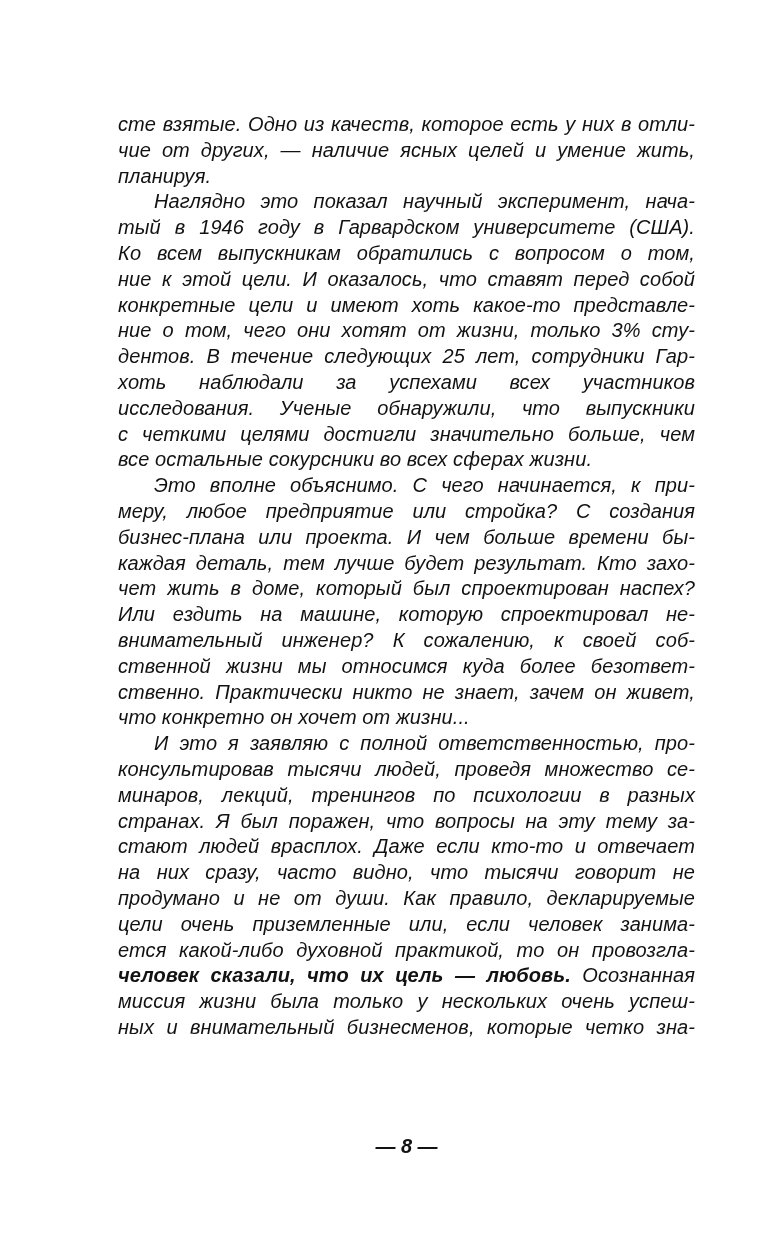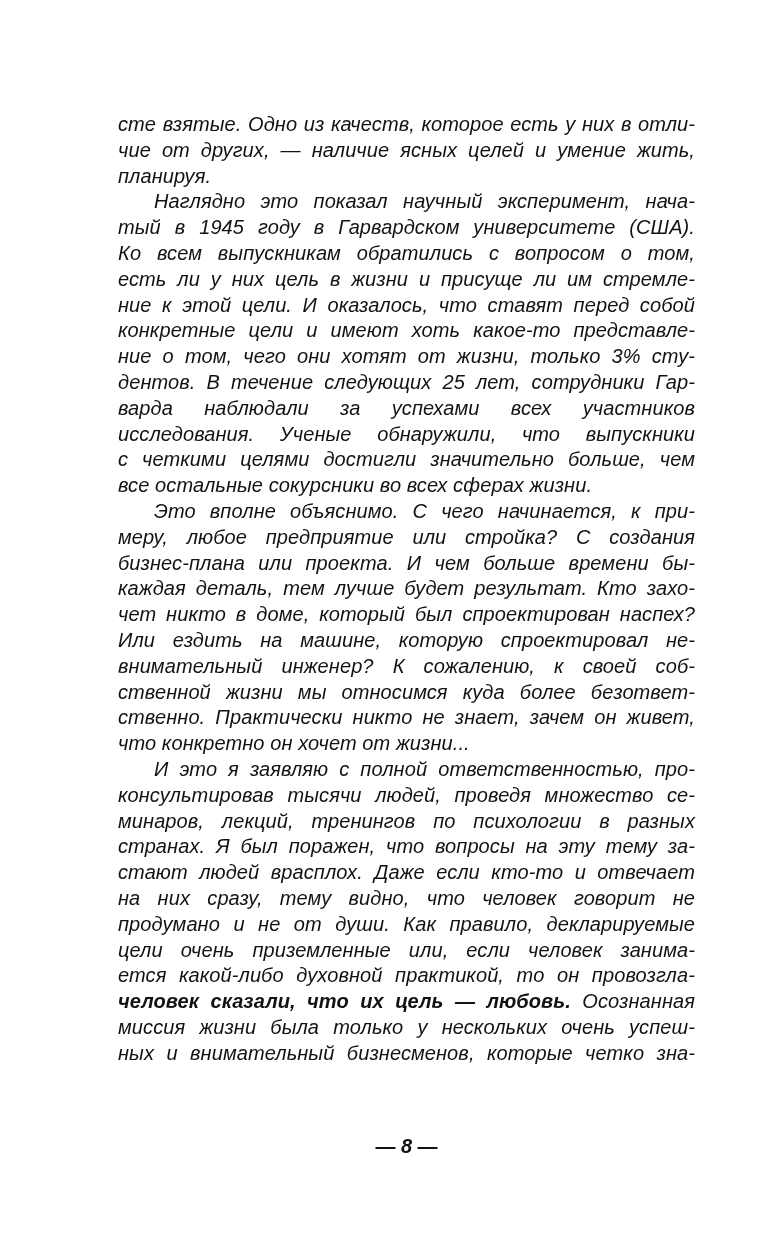--- a/index.html
+++ b/index.html
@@ -60,51 +60,50 @@
 
 <div class="page">
   <div class="text-block" id="text-block">
       <div class="paragraph">
         <div class="line"><span>сте взятые. Одно из качеств, которое есть у них в отли-</span></div>
         <div class="line"><span>чие от других, — наличие ясных целей и умение жить,</span></div>
         <div class="line last"><span>планируя.</span></div>
       </div>
       <div class="paragraph">
         <div class="line indent"><span>Наглядно это показал научный эксперимент, нача-</span></div>
-        <div class="line"><span>тый в 1945 году в Гарвардском университете (США).</span></div>
+        <div class="line"><span>тый в 1946 году в Гарвардском университете (США).</span></div>
         <div class="line"><span>Ко всем выпускникам обратились с вопросом о том,</span></div>
-        <div class="line"><span>есть ли у них цель в жизни и присуще ли им стремле-</span></div>
         <div class="line"><span>ние к этой цели. И оказалось, что ставят перед собой</span></div>
         <div class="line"><span>конкретные цели и имеют хоть какое-то представле-</span></div>
         <div class="line"><span>ние о том, чего они хотят от жизни, только 3% сту-</span></div>
         <div class="line"><span>дентов. В течение следующих 25 лет, сотрудники Гар-</span></div>
-        <div class="line"><span>варда наблюдали за успехами всех участников</span></div>
+        <div class="line"><span>хоть наблюдали за успехами всех участников</span></div>
         <div class="line"><span>исследования. Ученые обнаружили, что выпускники</span></div>
         <div class="line"><span>с четкими целями достигли значительно больше, чем</span></div>
         <div class="line last"><span>все остальные сокурсники во всех сферах жизни.</span></div>
       </div>
       <div class="paragraph">
         <div class="line indent"><span>Это вполне объяснимо. С чего начинается, к при-</span></div>
         <div class="line"><span>меру, любое предприятие или стройка? С создания</span></div>
         <div class="line"><span>бизнес-плана или проекта. И чем больше времени бы-</span></div>
         <div class="line"><span>каждая деталь, тем лучше будет результат. Кто захо-</span></div>
-        <div class="line"><span>чет никто в доме, который был спроектирован наспех?</span></div>
+        <div class="line"><span>чет жить в доме, который был спроектирован наспех?</span></div>
         <div class="line"><span>Или ездить на машине, которую спроектировал не-</span></div>
         <div class="line"><span>внимательный инженер? К сожалению, к своей соб-</span></div>
         <div class="line"><span>ственной жизни мы относимся куда более безответ-</span></div>
         <div class="line"><span>ственно. Практически никто не знает, зачем он живет,</span></div>
         <div class="line last"><span>что конкретно он хочет от жизни...</span></div>
       </div>
       <div class="paragraph">
         <div class="line indent"><span>И это я заявляю с полной ответственностью, про-</span></div>
         <div class="line"><span>консультировав тысячи людей, проведя множество се-</span></div>
         <div class="line"><span>минаров, лекций, тренингов по психологии в разных</span></div>
         <div class="line"><span>странах. Я был поражен, что вопросы на эту тему за-</span></div>
         <div class="line"><span>стают людей врасплох. Даже если кто-то и отвечает</span></div>
-        <div class="line"><span>на них сразу, тему видно, что человек говорит не</span></div>
+        <div class="line"><span>на них сразу, часто видно, что тысячи говорит не</span></div>
         <div class="line"><span>продумано и не от души. Как правило, декларируемые</span></div>
         <div class="line"><span>цели очень приземленные или, если человек занима-</span></div>
         <div class="line"><span>ется какой-либо духовной практикой, то он провозгла-</span></div>
         <div class="line"><b>человек сказали, что их цель — любовь.</b><span> Осознанная</span></div>
         <div class="line"><span>миссия жизни была только у нескольких очень успеш-</span></div>
         <div class="line"><span>ных и внимательный бизнесменов, которые четко зна-</span></div>
       </div>
     </div>
   <div class="page-number">— 8 —</div>
 </div>

